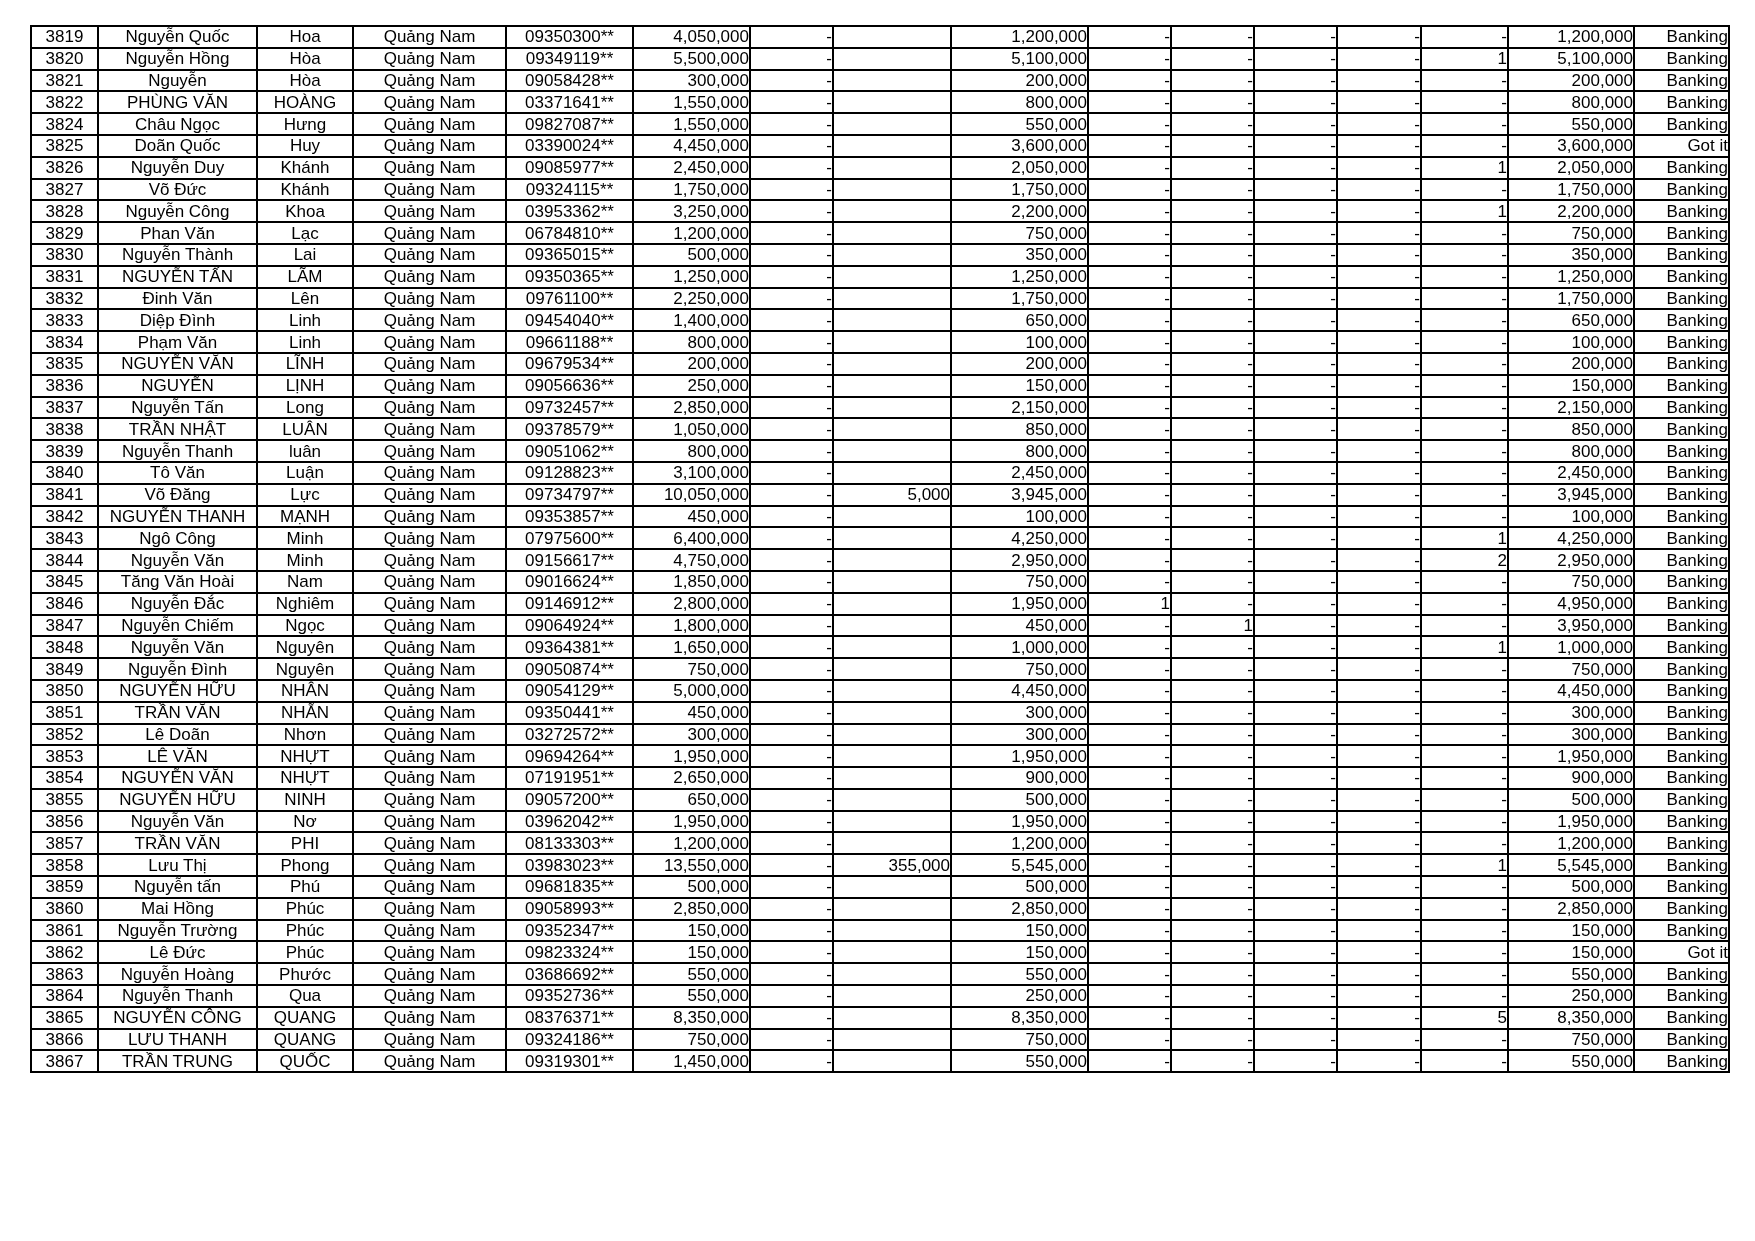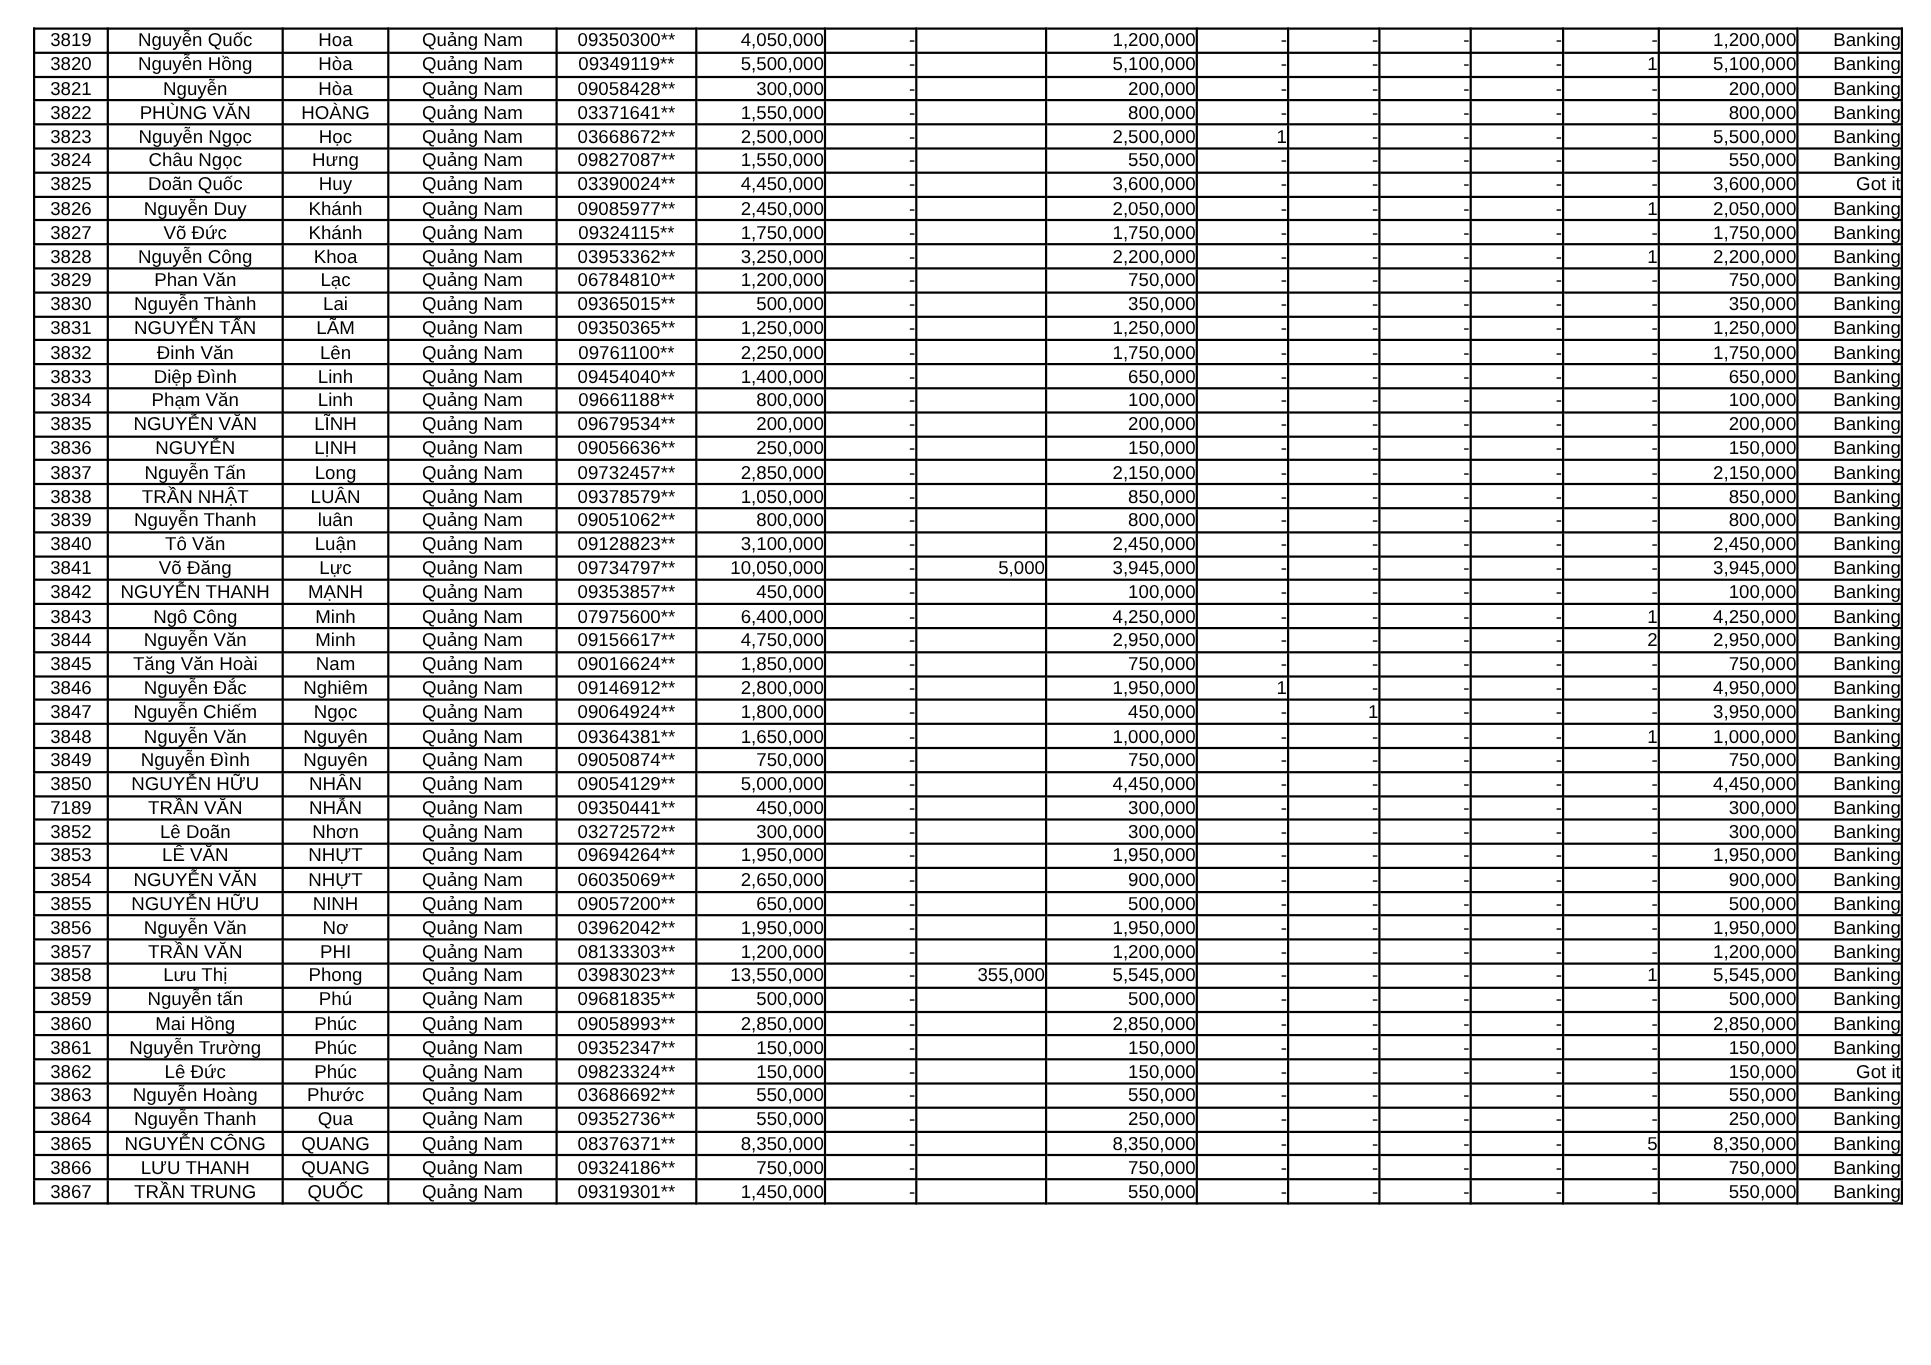--- a/index.html
+++ b/index.html
@@ -122,38 +122,20 @@
           <td class="num">800,000</td>
           <td class="dashcell">-</td>
           <td class="dashcell">-</td>
           <td class="dashcell">-</td>
           <td class="dashcell">-</td>
           <td class="dashcell">-</td>
           <td class="num">800,000</td>
           <td class="stat">Banking</td>
         </tr>
         <tr>
-          <td class="ctr">3823</td>
-          <td class="ctr">Nguyễn Ngọc</td>
-          <td class="ctr">Học</td>
-          <td class="ctr">Quảng Nam</td>
-          <td class="ctr">03668672**</td>
-          <td class="num">2,500,000</td>
-          <td class="dashcell">-</td>
-          <td class="num"></td>
-          <td class="num">2,500,000</td>
-          <td class="num">1</td>
-          <td class="dashcell">-</td>
-          <td class="dashcell">-</td>
-          <td class="dashcell">-</td>
-          <td class="dashcell">-</td>
-          <td class="num">5,500,000</td>
-          <td class="stat">Banking</td>
-        </tr>
-        <tr>
           <td class="ctr">3824</td>
           <td class="ctr">Châu Ngọc</td>
           <td class="ctr">Hưng</td>
           <td class="ctr">Quảng Nam</td>
           <td class="ctr">09827087**</td>
           <td class="num">1,550,000</td>
           <td class="dashcell">-</td>
           <td class="num"></td>
           <td class="num">550,000</td>
           <td class="dashcell">-</td>
@@ -626,21 +608,21 @@
           <td class="num">4,450,000</td>
           <td class="dashcell">-</td>
           <td class="dashcell">-</td>
           <td class="dashcell">-</td>
           <td class="dashcell">-</td>
           <td class="dashcell">-</td>
           <td class="num">4,450,000</td>
           <td class="stat">Banking</td>
         </tr>
         <tr>
-          <td class="ctr">7189</td>
+          <td class="ctr">3851</td>
           <td class="ctr">TRẦN VĂN</td>
           <td class="ctr">NHẪN</td>
           <td class="ctr">Quảng Nam</td>
           <td class="ctr">09350441**</td>
           <td class="num">450,000</td>
           <td class="dashcell">-</td>
           <td class="num"></td>
           <td class="num">300,000</td>
           <td class="dashcell">-</td>
           <td class="dashcell">-</td>
@@ -684,21 +666,21 @@
           <td class="dashcell">-</td>
           <td class="dashcell">-</td>
           <td class="num">1,950,000</td>
           <td class="stat">Banking</td>
         </tr>
         <tr>
           <td class="ctr">3854</td>
           <td class="ctr">NGUYỄN VĂN</td>
           <td class="ctr">NHỰT</td>
           <td class="ctr">Quảng Nam</td>
-          <td class="ctr">06035069**</td>
+          <td class="ctr">07191951**</td>
           <td class="num">2,650,000</td>
           <td class="dashcell">-</td>
           <td class="num"></td>
           <td class="num">900,000</td>
           <td class="dashcell">-</td>
           <td class="dashcell">-</td>
           <td class="dashcell">-</td>
           <td class="dashcell">-</td>
           <td class="dashcell">-</td>
           <td class="num">900,000</td>

